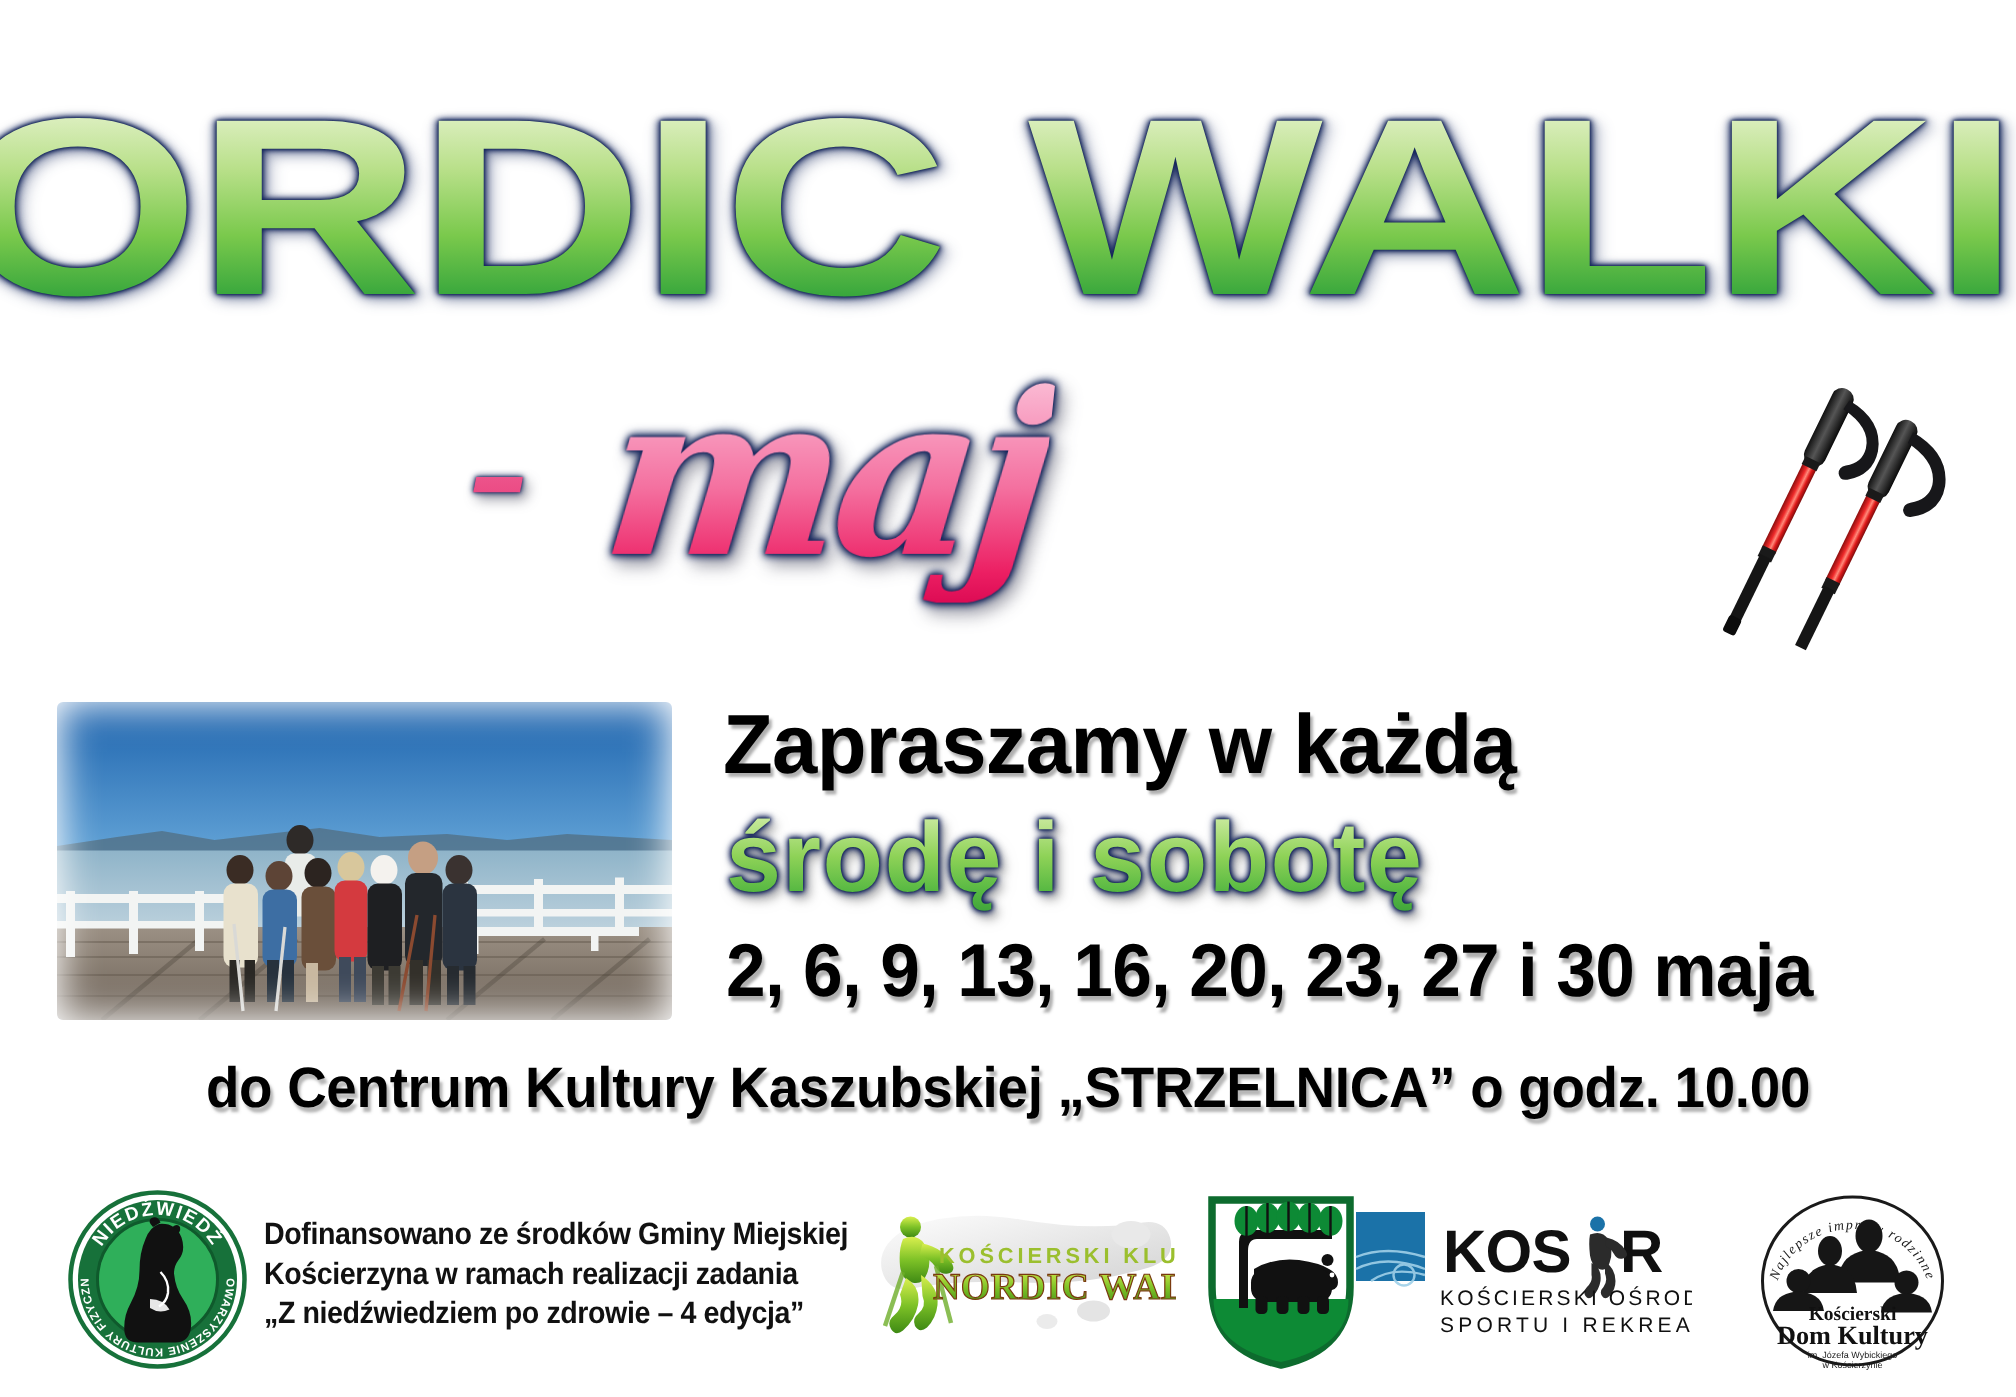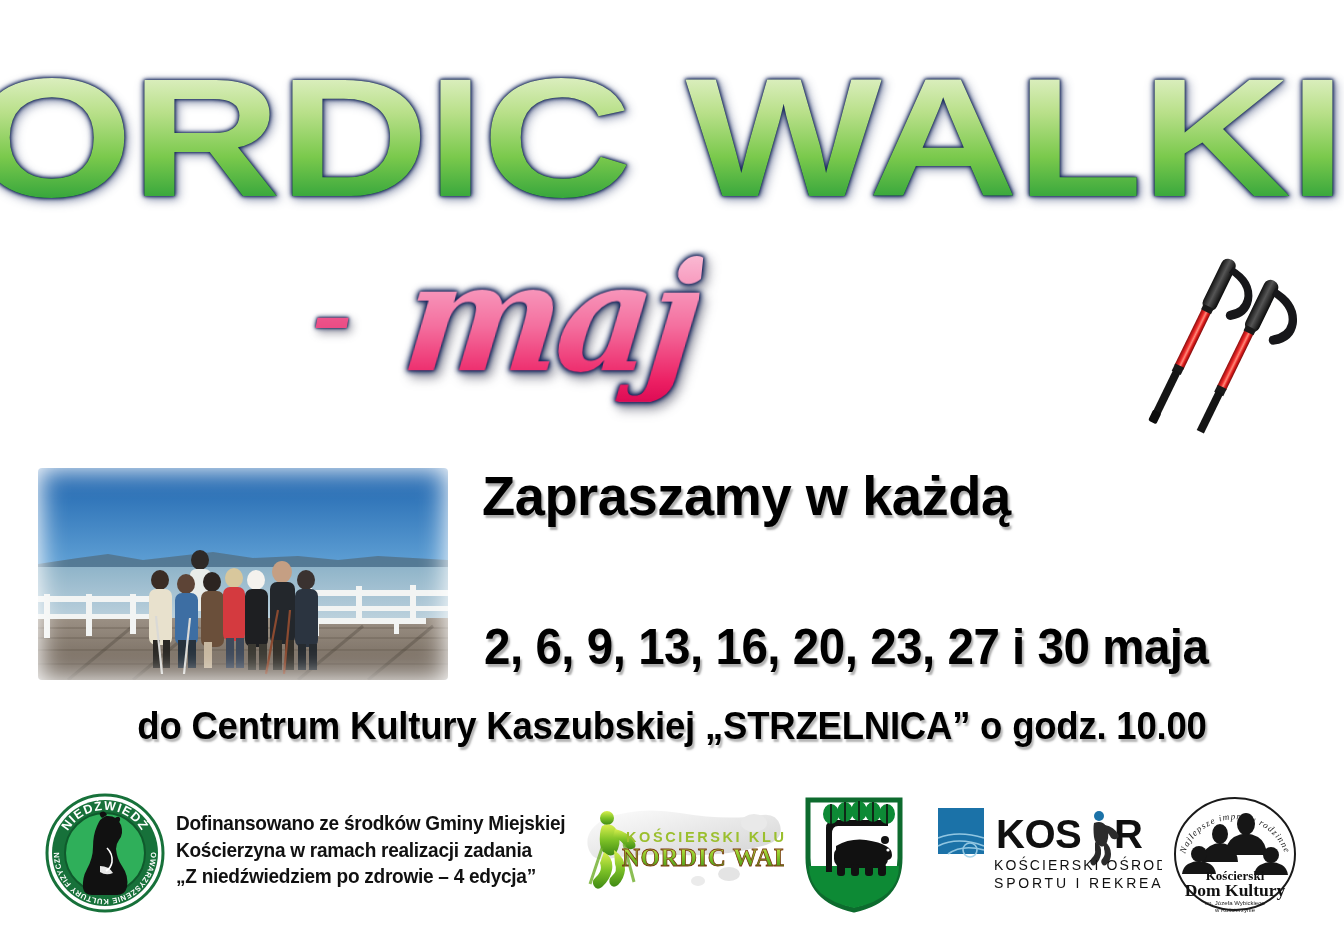--- a/index.html
+++ b/index.html
@@ -212,21 +212,21 @@
     line-height: 26.5px;
     font-weight: 600;
     color: #111111;
     letter-spacing: -0.3px;
     transform: scaleX(0.93);
     transform-origin: 0 50%;
     white-space: nowrap;
   }
   .logo-nwclub { position: absolute; left: 566px; top: 22px; width: 218px; height: 86px; }
   .logo-coat   { position: absolute; left: 800px; top: 12px; width: 108px; height: 120px; }
-  .logo-kosir  { position: absolute; left: 936px; top: 22px; width: 226px; height: 90px; text-align: center; }
+  .logo-kosir  { position: absolute; left: 902px; top: 22px; width: 226px; height: 90px; text-align: center; }
   .logo-kdk    { position: absolute; left: 1172px; top: 10px; width: 126px; height: 124px; }
   .footer svg { display: block; width: 100%; height: 100%; }
 </style>
 </head>
 <body>
 
 <div id="poster">
 
   <div class="title-wrap">
     <span class="title-text">NORDIC WALKING</span>
@@ -373,20 +373,21 @@
       </g>
       <g stroke="#8b4a30" stroke-width="2.2">
         <line x1="240" y1="142" x2="228" y2="206"></line>
         <line x1="252" y1="142" x2="246" y2="206"></line>
       </g>
     </svg>
   </div>
   <div class="photo-fade"></div>
 
   <div class="line-zapraszamy">Zapraszamy w każdą</div>
+  <div class="line-srode">środę i sobotę</div>
   <div class="line-dates">2, 6, 9, 13, 16, 20, 23, 27 i 30 maja</div>
   <div class="line-venue">do Centrum Kultury Kaszubskiej „STRZELNICA” o godz. 10.00</div>
 
   <div class="footer">
 
     <div class="logo-bear-assoc">
       <svg viewBox="0 0 122 122" xmlns="http://www.w3.org/2000/svg">
         <defs>
           <path id="arcTop" d="M 18 61 A 43 43 0 0 1 104 61"></path>
           <path id="arcBot" d="M 107 61 A 46 46 0 0 1 15 61"></path>

